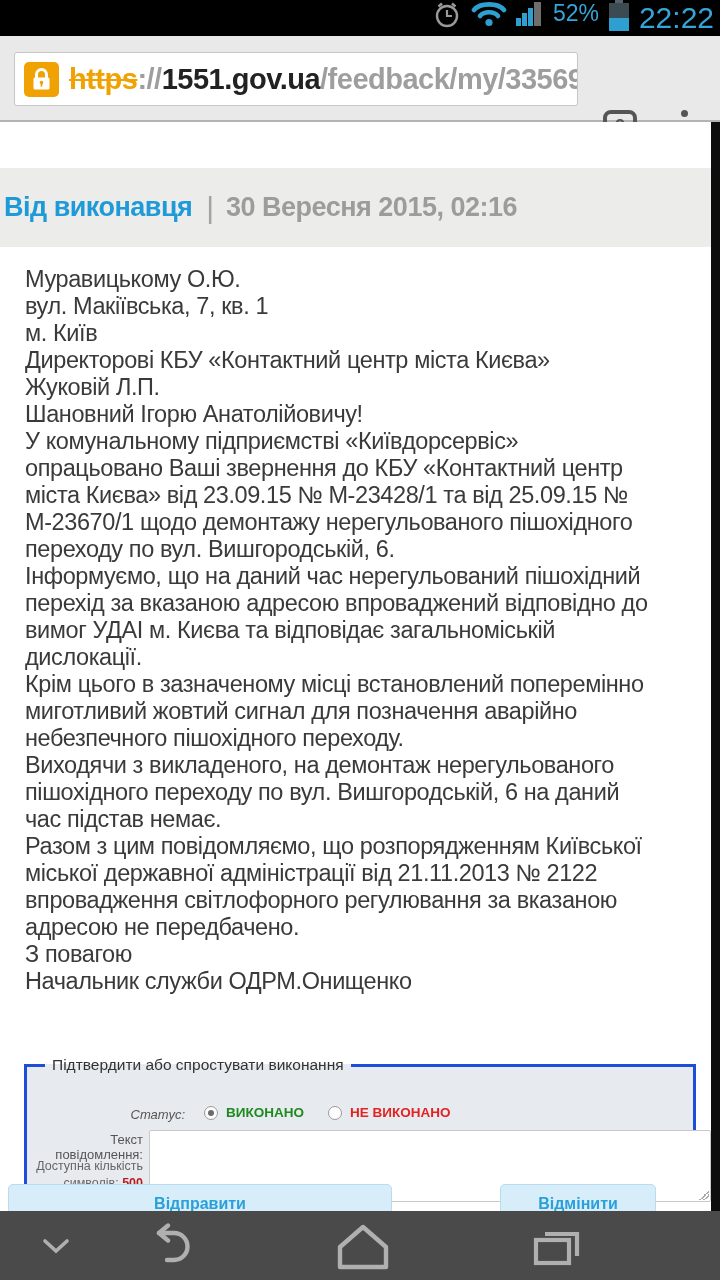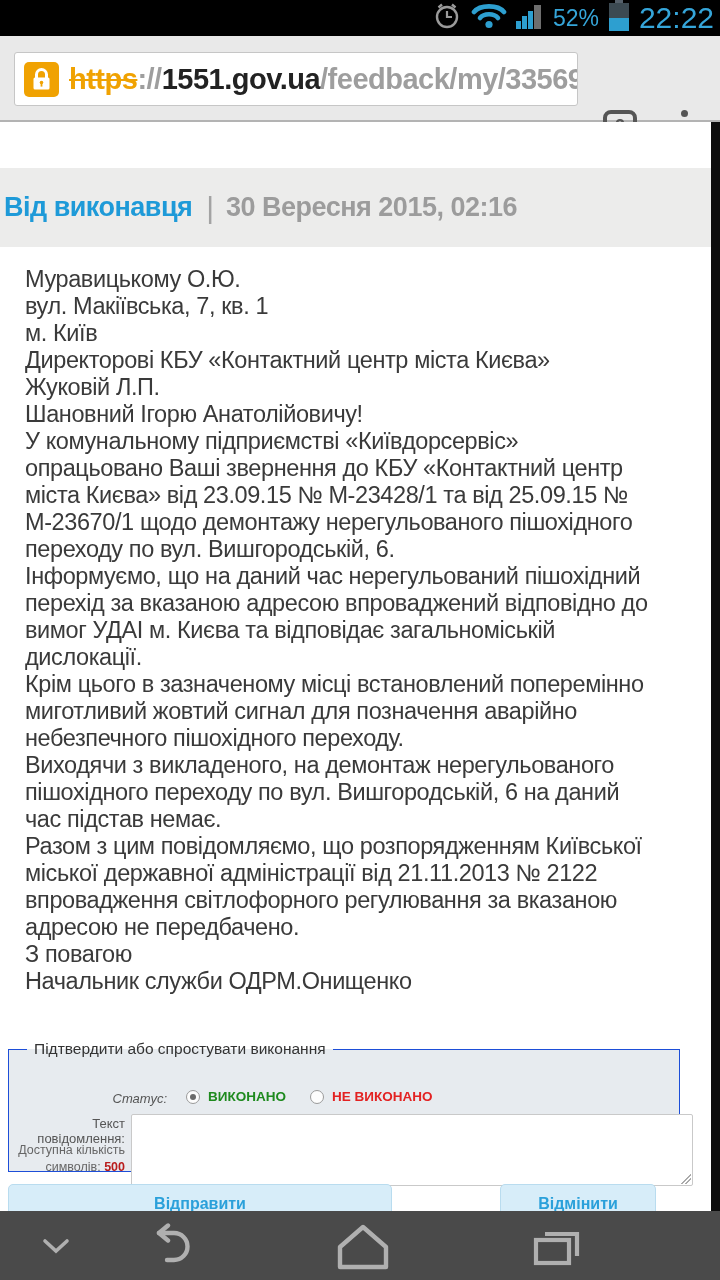--- a/index.html
+++ b/index.html
@@ -5,21 +5,21 @@
   html,body{margin:0;padding:0;}
   body{
     width:720px;height:1280px;position:relative;overflow:hidden;
     background:#000;font-family:"Liberation Sans",sans-serif;
     -webkit-font-smoothing:antialiased;
   }
   .abs{position:absolute;}
 
   
   .status-bar{left:0;top:0;width:720px;height:36px;background:#000;
-    display:flex;align-items:center;justify-content:flex-end;gap:9px;padding-right:6px;box-sizing:border-box;}
+    display:flex;justify-content:flex-end;gap:9px;padding-right:6px;box-sizing:border-box;}
   .sb-time{color:#35a5d9;font-size:30px;line-height:36px;}
   .sb-pct{color:#35a5d9;font-size:23px;}
 
   
   .chrome{left:0;top:36px;width:720px;height:86px;background:#e9e9e9;border-bottom:2px solid #b3b3b3;box-sizing:border-box;}
   .url-bar{position:absolute;left:14px;top:16px;width:564px;height:54px;background:#fff;
     border:1px solid #c6c6c6;border-radius:3px;display:flex;align-items:center;
     padding-left:9px;box-sizing:border-box;overflow:hidden;white-space:nowrap;font-weight:bold;}
   .lock-badge{width:35px;height:35px;border-radius:5px;background:#f0a202;flex:0 0 auto;
     display:flex;align-items:center;justify-content:center;margin-right:10px;}
@@ -42,21 +42,21 @@
     display:flex;align-items:center;padding-left:4px;box-sizing:border-box;}
   .band-title{color:#1e9ad8;font-size:27px;font-weight:bold;letter-spacing:-0.5px;}
   .band-sep{color:#a3a3a3;font-size:30px;font-weight:normal;margin:0 12px 0 14px;}
   .band-date{color:#9c9c9c;font-size:27px;font-weight:bold;letter-spacing:-0.5px;}
 
   .letter{left:25px;top:266px;width:672px;color:#3a3a3a;font-size:23.5px;
     line-height:27px;white-space:pre-line;letter-spacing:-0.4px;}
 
   
   fieldset.confirm{position:absolute;left:8px;top:1040px;width:672px;height:132px;
-    background:#e7ebef;border:1px solid #1d4ed8;margin:0;padding:0;box-sizing:border-box;}
+    background:#e7ebef;border:3px solid #1d4ed8;margin:16px;padding:0;box-sizing:border-box;}
   fieldset.confirm legend{margin-left:18px;padding:0 7px;font-size:15.5px;color:#333;}
   .status-label{position:absolute;left:0;width:158px;top:33px;text-align:right;font-size:13px;color:#555;font-style:italic;}
   .radio{position:absolute;width:14px;height:14px;border-radius:50%;background:#fdfdfd;
     border:1px solid #9a9a9a;box-sizing:border-box;}
   .radio.sel::after{content:"";position:absolute;left:3px;top:3px;width:6px;height:6px;border-radius:50%;background:#6b6b6b;}
   .radio-done-lbl{position:absolute;left:199px;top:31px;font-size:13.5px;font-weight:bold;color:#1e8a1e;}
   .radio-not-lbl{position:absolute;left:323px;top:31px;font-size:13.5px;font-weight:bold;color:#e32222;}
   .msg-label{position:absolute;left:0;width:116px;top:58px;text-align:right;font-size:13px;color:#555;}
   .chars-label{position:absolute;left:0;width:116px;top:84px;text-align:right;font-size:12.5px;color:#666;line-height:17px;}
   .chars-green{color:#b91c1c;font-weight:bold;}

